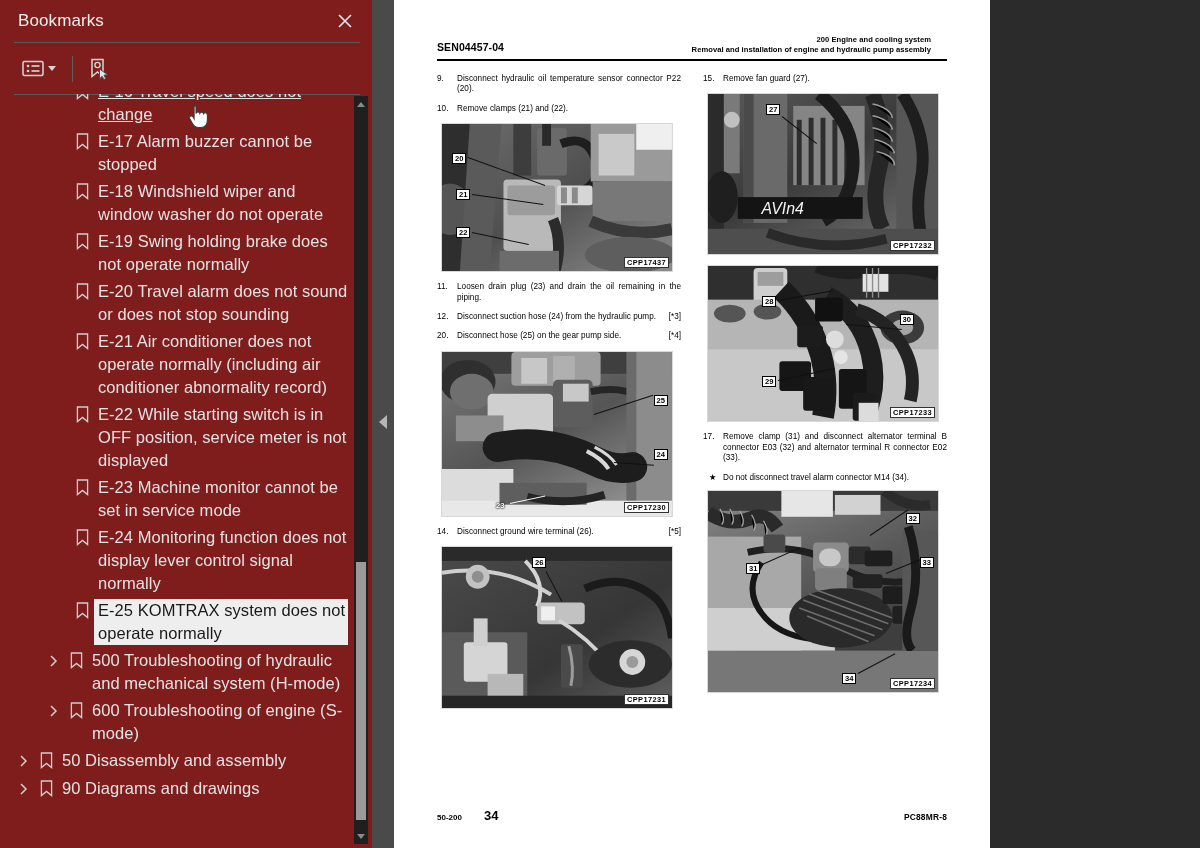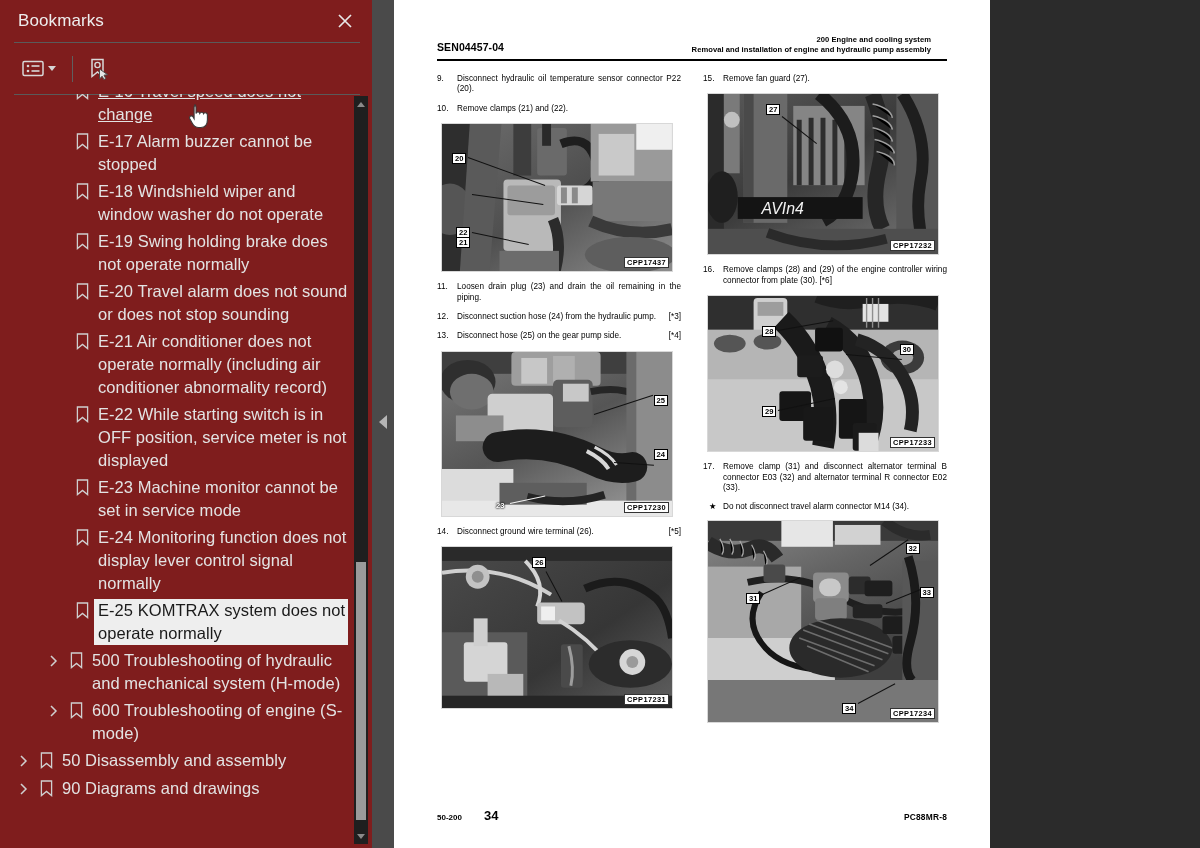--- a/index.html
+++ b/index.html
@@ -544,40 +544,40 @@
                 <rect x="150" y="0" width="82" height="58" fill="#9a9a9a"></rect>
                 <rect x="158" y="10" width="36" height="42" fill="#c9c9c9"></rect>
                 <rect x="196" y="0" width="36" height="26" fill="#efefef"></rect>
                 <rect x="152" y="58" width="80" height="40" fill="#787878"></rect>
                 <path d="M150 98 q40 18 82 8" stroke="#3a3a3a" stroke-width="12" fill="none"></path>
                 <ellipse cx="190" cy="132" rx="46" ry="18" fill="#5e5e5e"></ellipse>
                 <rect x="58" y="128" width="60" height="21" fill="#6c6c6c"></rect>
               </svg>
               <div class="callout" style="left:10px; top:29px;">20</div>
               <div class="lead" style="left:26px; top:33px; width:82px; transform:rotate(20deg);"></div>
-              <div class="callout" style="left:14px; top:65px;margin-top:48px;">21</div>
+              <div class="callout" style="left:14px; top:65px;">21</div>
               <div class="lead" style="left:30px; top:70px; width:72px; transform:rotate(8deg);"></div>
               <div class="callout" style="left:14px; top:103px;">22</div>
               <div class="lead" style="left:30px; top:108px; width:58px; transform:rotate(12deg);"></div>
               <div class="ph-code">CPP17437</div>
             </div>
 
             <div class="step">
               <span class="num">11.</span>
               <span class="txt">Loosen drain plug (23) and drain the oil remaining in the piping.</span>
             </div>
             <div class="step">
               <span class="num">12.</span>
               <span class="txt">
                 <span>Disconnect suction hose (24) from the hydraulic pump.</span>
                 <span class="ref">[*3]</span>
               </span>
             </div>
             <div class="step">
-              <span class="num">13.</span>
+              <span class="num">20.</span>
               <span class="txt nj">
                 <span>Disconnect hose (25) on the gear pump side.</span>
                 <span class="ref">[*4]</span>
               </span>
             </div>
 
             <div class="photo" style="height:166px; margin-top:6px;">
               <svg class="ph-bg" viewBox="0 0 232 166" preserveAspectRatio="none">
                 <defs>
                   <linearGradient id="g2a" x1="0" y1="0" x2="0.7" y2="1">
@@ -706,24 +706,20 @@
                 <rect x="30" y="104" width="126" height="22" fill="#141414"></rect>
                 <text x="54" y="121" font-family="Liberation Sans, sans-serif" font-size="16" fill="#f2f2f2" font-style="italic">AVIn4</text>
                 <rect x="0" y="136" width="232" height="26" fill="#4e4e4e"></rect>
                 <path d="M60 140 q60 22 120 6" stroke="#2a2a2a" stroke-width="10" fill="none"></path>
               </svg>
               <div class="callout" style="left:58px; top:10px;">27</div>
               <div class="lead" style="left:74px; top:22px; width:44px; transform:rotate(38deg);"></div>
               <div class="ph-code">CPP17232</div>
             </div>
 
-            <div class="step">
-              <span class="num">16.</span>
-              <span class="txt">Remove clamps (28) and (29) of the engine controller wiring connector from plate (30). [*6]</span>
-            </div>
 
             <div class="photo" style="height:157px; margin-top:4px;">
               <svg class="ph-bg" viewBox="0 0 232 157" preserveAspectRatio="none">
                 <defs>
                   <linearGradient id="g5a" x1="0" y1="0" x2="0.4" y2="1">
                     <stop offset="0" stop-color="#6a6a6a"></stop>
                       <stop offset="0.4" stop-color="#4a4a4a"></stop>
                       <stop offset="1" stop-color="#9b9b9b"></stop>
                   </linearGradient>
                 </defs>

